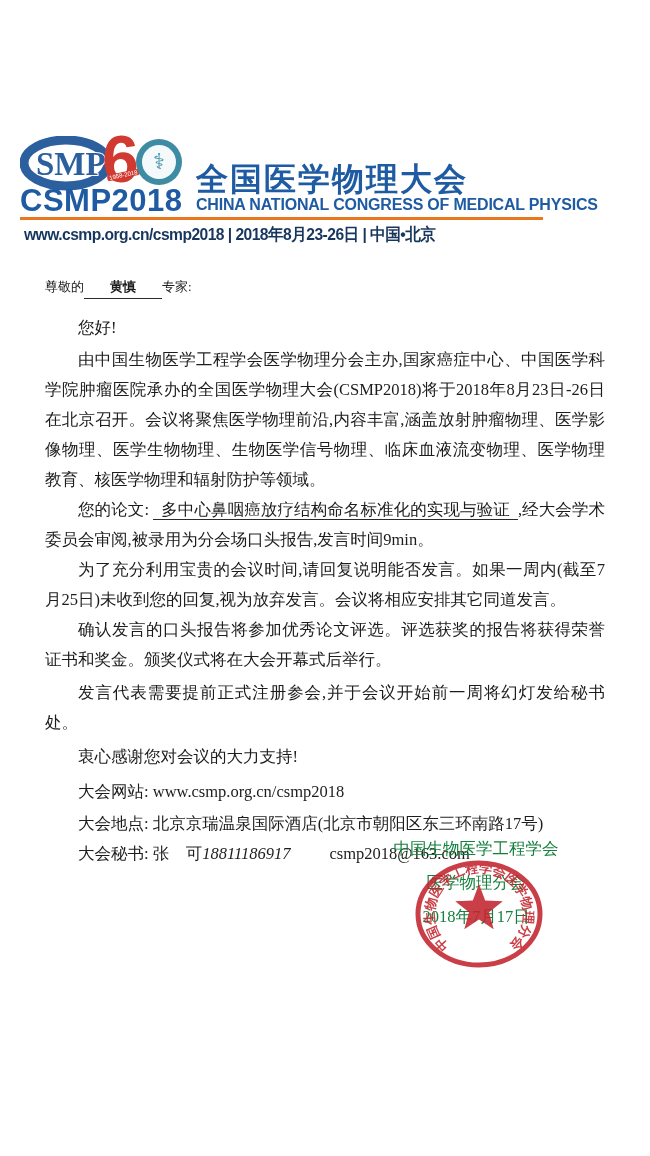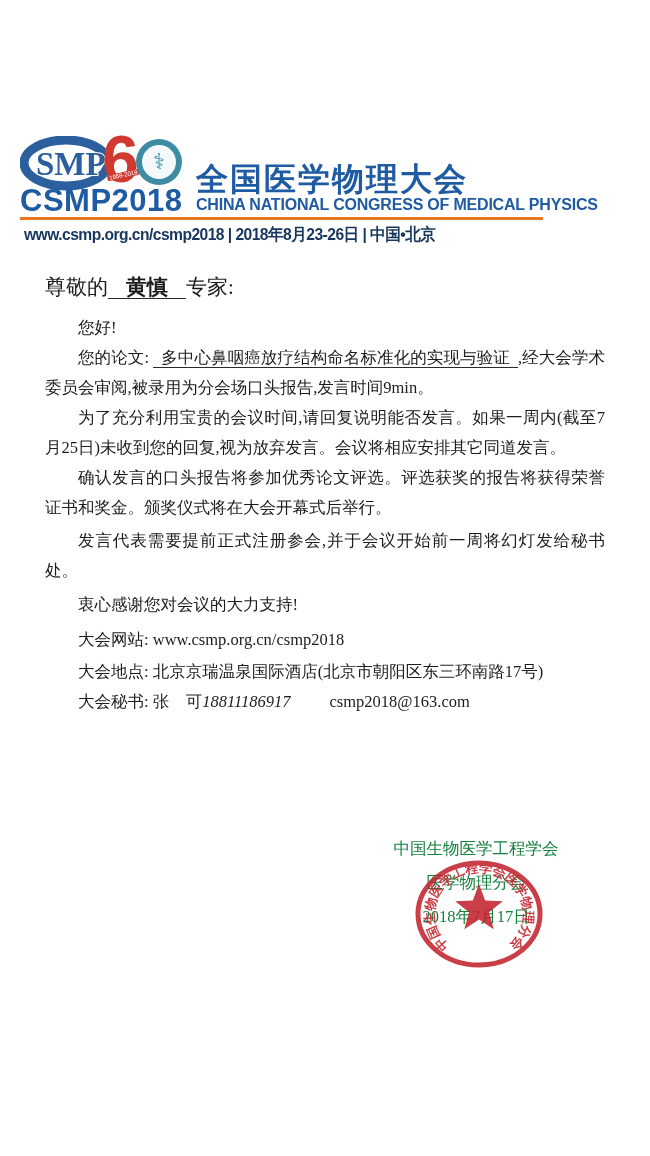--- a/index.html
+++ b/index.html
@@ -23,21 +23,21 @@
   .title-en{position:absolute;left:196px;top:196px;font-family:"Liberation Sans","DejaVu Sans",sans-serif;
             font-weight:bold;font-size:16px;color:#1f5ba3;letter-spacing:-0.2px;}
   .orange-rule{position:absolute;left:20px;top:217px;width:523px;height:3px;background:#e8771f;}
   .info-bar{position:absolute;left:24px;top:223px;font-family:"Liberation Sans","DejaVu Sans",sans-serif;
             font-weight:bold;font-size:17px;color:#17365d;letter-spacing:-0.6px;
             transform:scaleX(.92);transform-origin:left;}
   
   .body{position:absolute;left:45px;top:272px;width:560px;font-size:16.5px;line-height:30px;}
   .body p{margin:0;text-align:justify;}
   .indent{text-indent:2em;}
-  .salutation{font-size:21px;}
+  .salutation{font-size:13px;}
   .name-underline{display:inline-block;min-width:78px;text-align:center;font-weight:bold;
                   border-bottom:1.6px solid #2a2a2a;line-height:22px;}
   .m11{margin-top:11px!important;} .m2{margin-top:2px!important;}
   .m3{margin-top:3px!important;} .m4{margin-top:4px!important;} .m5{margin-top:5px!important;}
   .paper-title{font-weight:normal;border-bottom:1.6px solid #2a2a2a;padding:0 8px;}
   .info-row{ text-indent:2em;}
   .info-row .gap1{font-style:italic;}
   .info-row .gap2{margin-left:39px;}
   
   .signature{position:absolute;left:352px;top:832px;width:248px;text-align:center;
@@ -70,20 +70,21 @@
     <div class="orange-rule"></div>
     <div class="info-bar">www.csmp.org.cn/csmp2018  | 2018年8月23-26日 | 中国•北京</div>
   </div>
 
   <div class="body">
 
     <p class="salutation"><span>尊敬的</span><span class="name-underline">黄慎</span><span>专家:</span></p>
 
     <p class="indent m11">您好!</p>
 
+    <p class="indent m2">由中国生物医学工程学会医学物理分会主办,国家癌症中心、中国医学科学院肿瘤医院承办的全国医学物理大会(CSMP2018)将于2018年8月23日-26日在北京召开。会议将聚焦医学物理前沿,内容丰富,涵盖放射肿瘤物理、医学影像物理、医学生物物理、生物医学信号物理、临床血液流变物理、医学物理教育、核医学物理和辐射防护等领域。</p>
 
     <p class="indent"><span>您的论文:</span> <span class="paper-title">多中心鼻咽癌放疗结构命名标准化的实现与验证</span><span>,经大会学术委员会审阅,被录用为分会场口头报告,发言时间9min。</span></p>
 
     <p class="indent">为了充分利用宝贵的会议时间,请回复说明能否发言。如果一周内(截至7月25日)未收到您的回复,视为放弃发言。会议将相应安排其它同道发言。</p>
 
     <p class="indent">确认发言的口头报告将参加优秀论文评选。评选获奖的报告将获得荣誉证书和奖金。颁奖仪式将在大会开幕式后举行。</p>
 
     <p class="indent m3">发言代表需要提前正式注册参会,并于会议开始前一周将幻灯发给秘书处。</p>
 
     <p class="indent m4">衷心感谢您对会议的大力支持!</p>

